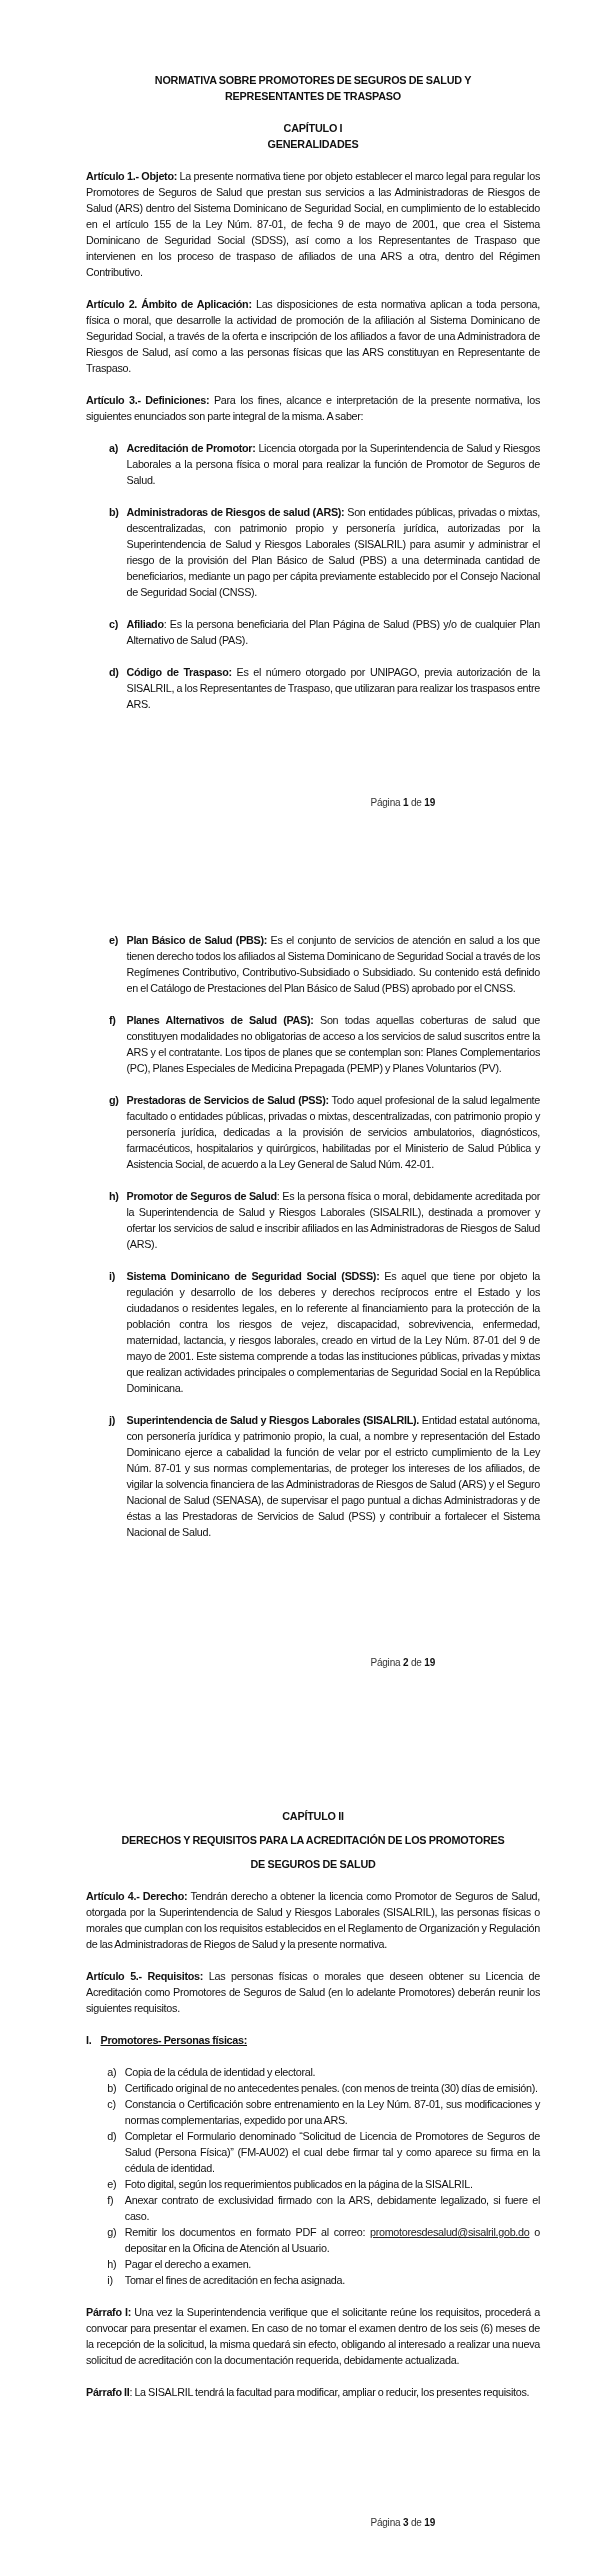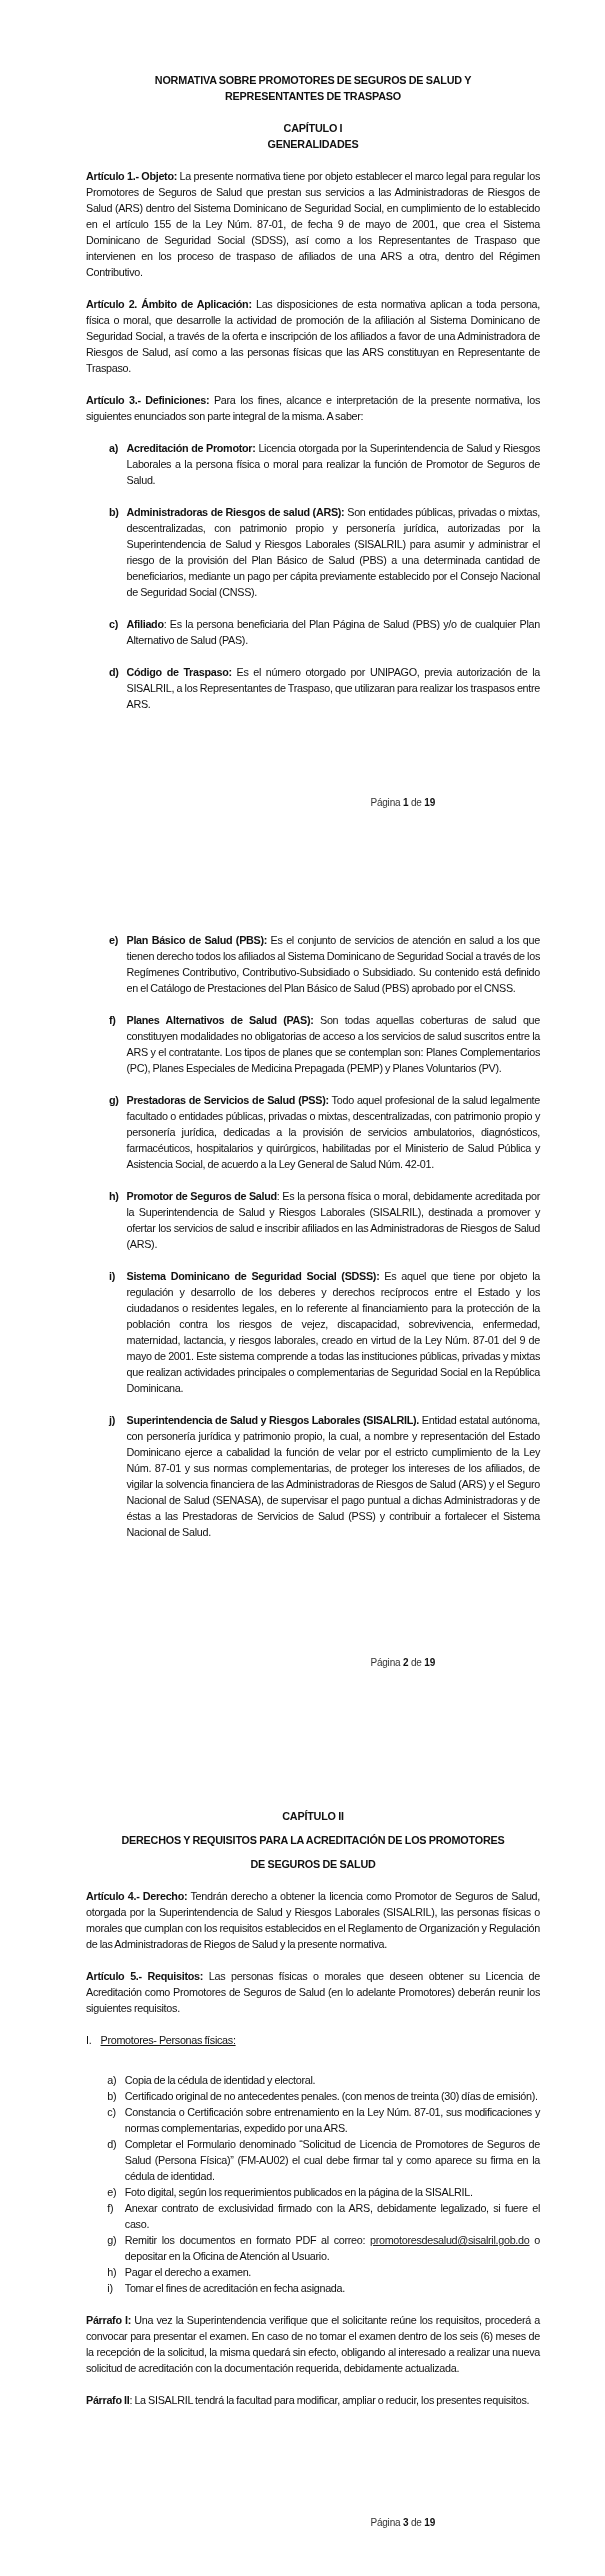--- a/index.html
+++ b/index.html
@@ -63,22 +63,22 @@
     position: relative;
     padding-left: 17.5px;
     text-align: justify;
   }
   ol.reqs li .lbl {
     position: absolute;
     left: 0;
     top: 0;
   }
   .section-heading {
-    margin: 0 0 24px 0;
-    font-weight: normal;
+    margin: 0 0 16px 0;
+    font-weight: bold;
   }
   .section-heading .roman { display: inline-block; width: 14.5px; }
   .section-heading .u { text-decoration: underline; }
   .email { text-decoration: underline; color: #222222; }
   .footer {
     position: absolute;
     right: 66px;
     font-size: 10px;
     letter-spacing: -0.2px;
     color: #333333;

